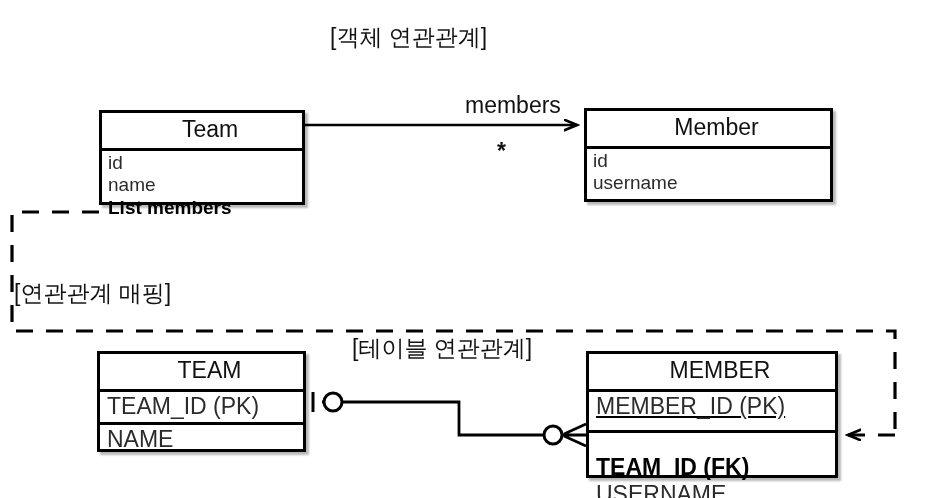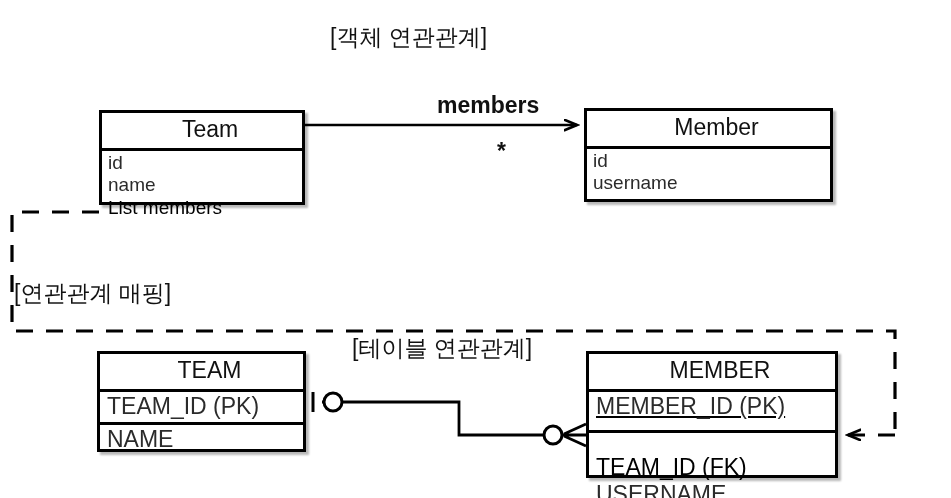--- a/index.html
+++ b/index.html
@@ -45,21 +45,21 @@
     box-sizing: border-box;
     padding: 1px 0 2px 6px;
   }
   .attr {
     font-size: 19px;
     color: #2b2b2b;
     line-height: 1.18;
     white-space: nowrap;
   }
   .attr.bold {
-    font-weight: normal;
+    font-weight: bold;
     color: #000000;
   }
   
   .er-cell {
     box-sizing: border-box;
     border-bottom: 3px solid #000000;
     padding: 1px 1px 2px 7px;
     white-space: nowrap;
   }
   .er-cell:last-child {
@@ -73,21 +73,22 @@
     position: absolute;
     white-space: nowrap;
     color: #111111;
     z-index: 4;
   }
   .label-title {
     font-size: 23px;
   }
   .label-assoc {
     font-size: 23px;
-    font-weight: bold;
+    font-weight: normal;
+    margin-left: 28px;
   }
   .label-mult {
     font-size: 23px;
     font-weight: bold;
   }
   .label-kr {
     font-size: 23px;
   }
 </style>
 </head>

